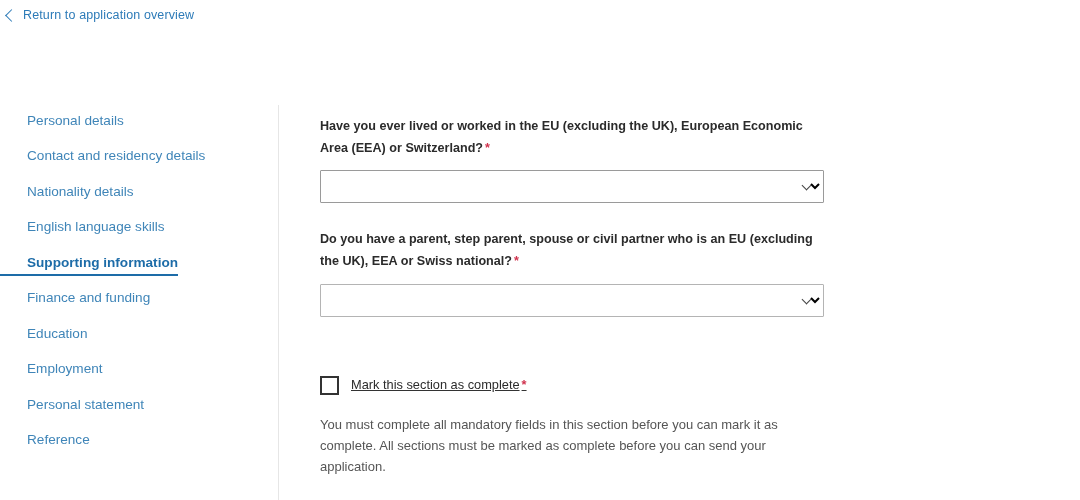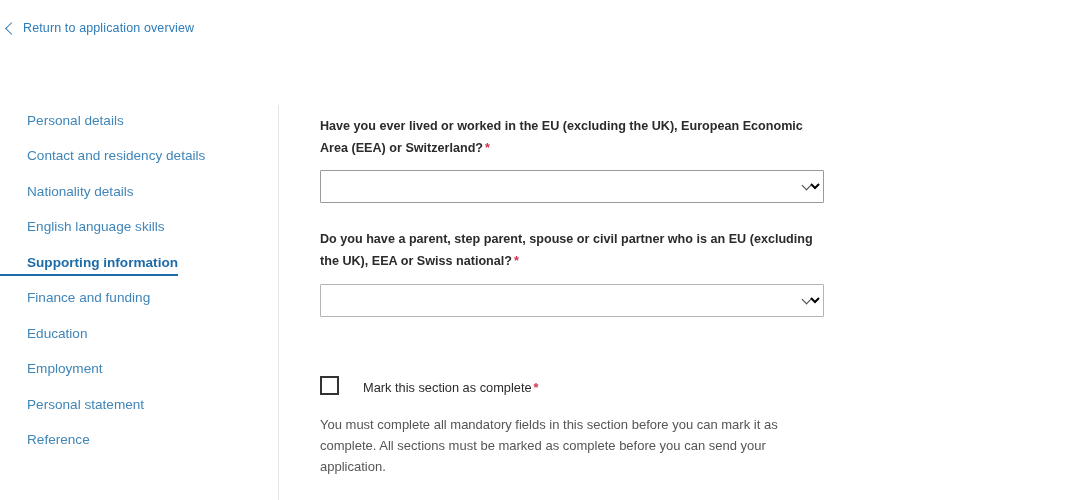--- a/index.html
+++ b/index.html
@@ -14,21 +14,21 @@
     background: #ffffff;
     font-family: "Liberation Sans", sans-serif;
     color: #333333;
     overflow: hidden;
     position: relative;
   }
 
   
   .back-link {
     position: absolute;
-    top: 22px;
+    top: 9px;
     left: 4px;
     display: flex;
     align-items: center;
     gap: 7px;
     text-decoration: none;
     cursor: pointer;
   }
   .back-chevron {
     display: block;
     width: 9px;
@@ -127,23 +127,24 @@
     border-bottom: 1.4px solid #444444;
     transform: rotate(-45deg);
     pointer-events: none;
   }
 
   .spacer { height: 33px; }
 
   
   .checkbox-row {
     display: flex;
-    align-items: flex-end;
-    gap: 24px;
+    align-items: center;
+    gap: 12px;
     margin-bottom: 19px;
+    text-decoration: underline;
   }
   .checkbox {
     width: 19px;
     height: 19px;
     border: 2px solid #333333;
     background: #ffffff;
     flex: 0 0 19px;
     cursor: pointer;
   }
   .checkbox-label {

